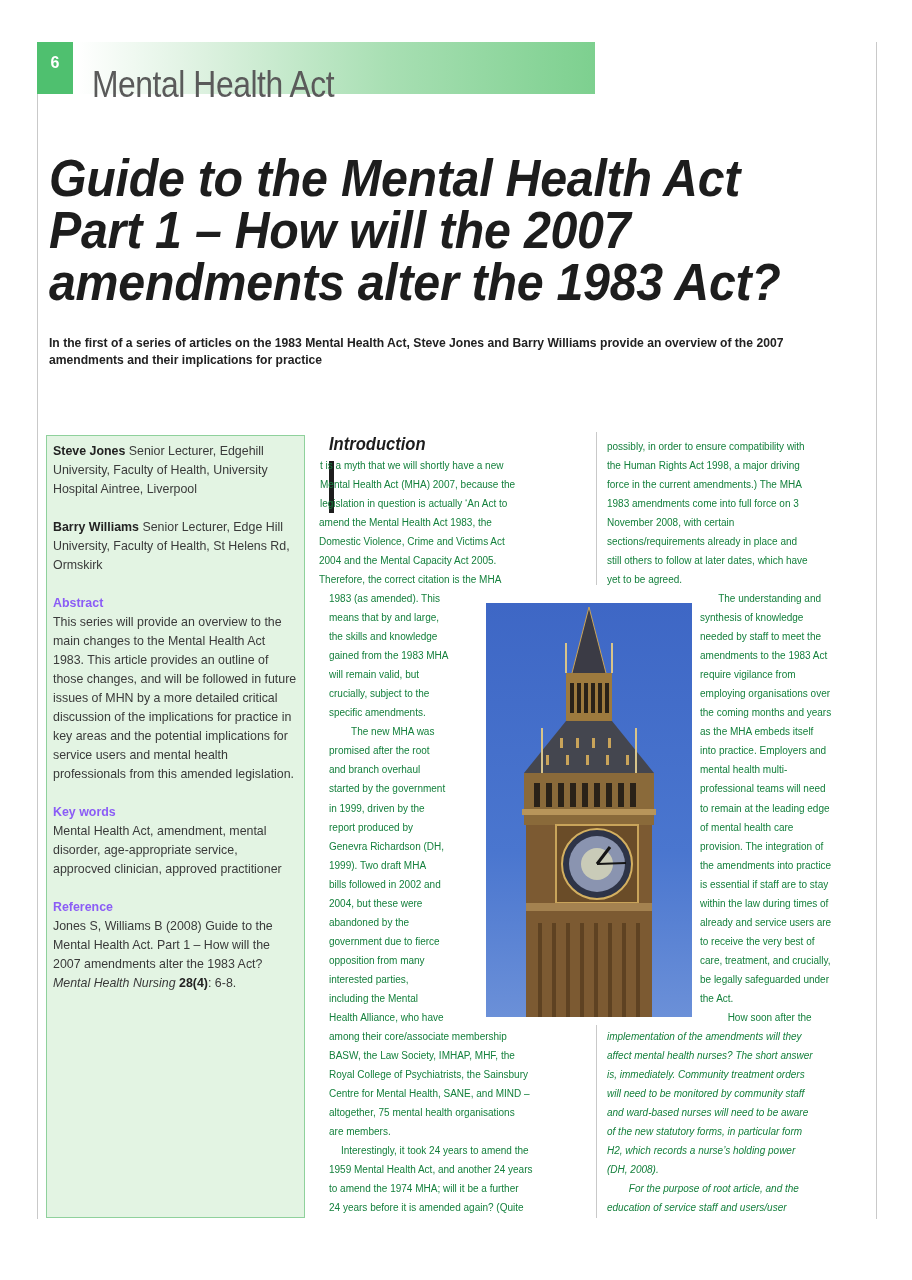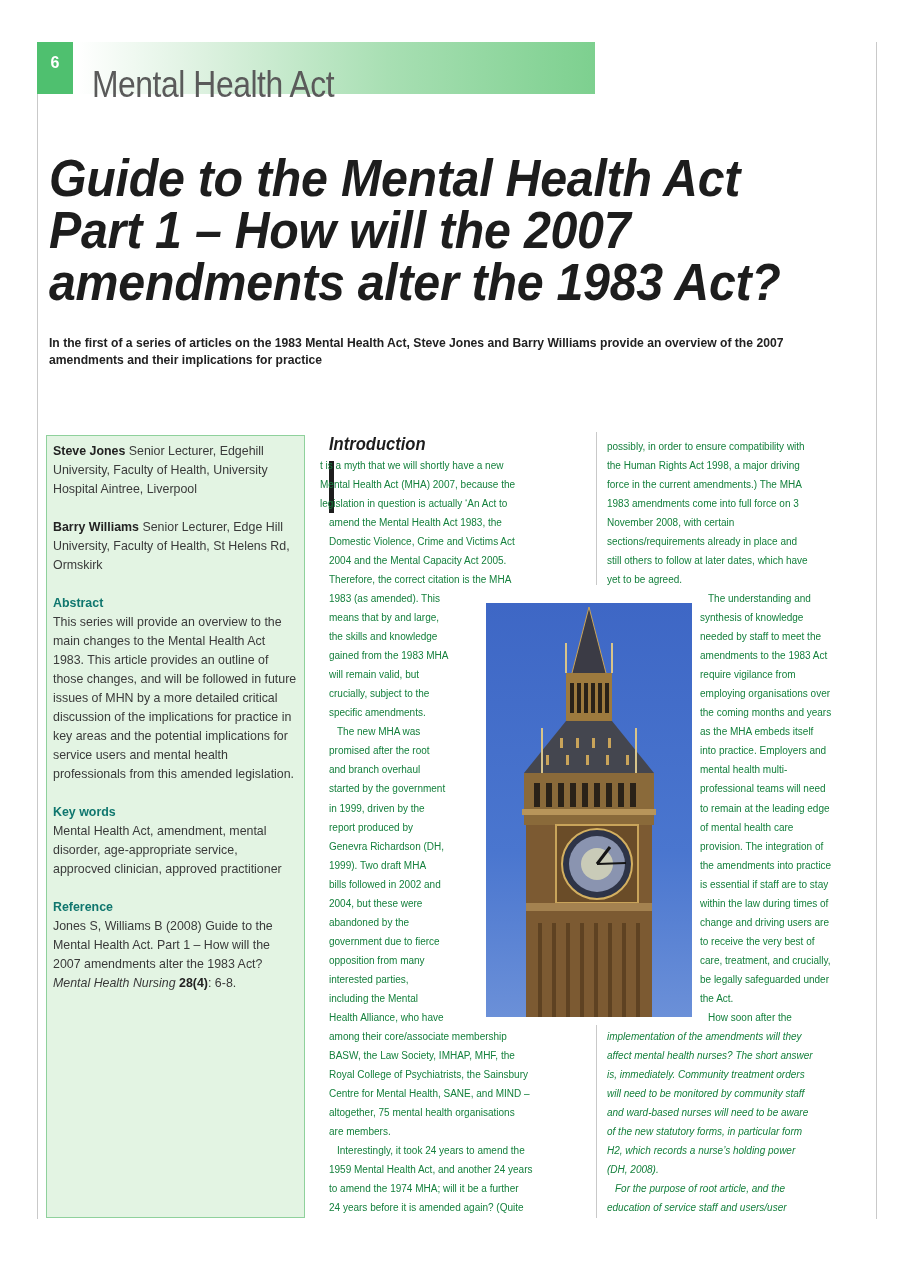--- a/index.html
+++ b/index.html
@@ -17,25 +17,25 @@
   .section-title { position: absolute; left: 92px; top: 64px; font-size: 37px; color: #5a5a5a; font-family: "Liberation Sans", sans-serif; letter-spacing: -0.5px; transform: scaleX(0.86); transform-origin: left top; white-space: nowrap; }
 
   .headline { position: absolute; left: 49px; top: 152px; width: 820px; font-size: 52px; line-height: 52px; font-weight: bold; font-style: italic; color: #1d1d1d; letter-spacing: -0.3px; transform: scaleX(0.93); transform-origin: left top; }
   .headline div { white-space: nowrap; }
 
   .standfirst { position: absolute; left: 49px; top: 334px; width: 830px; font-size: 13.2px; line-height: 17px; font-weight: bold; color: #222; transform: scaleX(0.92); transform-origin: left top; }
 
   .sidebar { position: absolute; left: 46px; top: 435px; width: 259px; height: 783px; background: #e3f4e3; border: 1px solid #8fd19c; padding: 6px 6px 0 6px; }
   .sidebar p { font-size: 12.4px; line-height: 19px; color: #3a3a3a; margin-bottom: 19px; }
   .sidebar b { color: #222; }
-  .sidebar .head { display: block; font-weight: bold; color: #0f766e; }
+  .sidebar .head { display: block; font-weight: bold; color: #8b5cf6; }
 
   .col { position: absolute; font-size: 10px; line-height: 19.05px; color: #15803d; }
   .col p { white-space: nowrap; }
-  .col .ind { padding-left: 8px; }
+  .col .ind { padding-left: 8px; text-align: center; }
 
   .intro-head { position: absolute; left: 329px; top: 434px; font-size: 18px; font-weight: bold; font-style: italic; color: #1d1d1d; transform: scaleX(0.92); transform-origin: left top; }
   .dropcap-bar { position: absolute; left: 329px; top: 461px; width: 5px; height: 52px; background: #1d1d1d; }
 
   .divider { position: absolute; left: 596px; width: 1px; background: #c9c9c9; }
 
   .photo { position: absolute; left: 486px; top: 603px; width: 206px; height: 414px; overflow: hidden; background: linear-gradient(180deg, #3e67c5 0%, #4a76cf 60%, #6b90d8 100%); }
 </style>
 </head>
 <body>
@@ -83,21 +83,21 @@
 </aside>
 
 <div class="intro-head">Introduction</div>
 <div class="dropcap-bar"></div>
 
 <div class="col" style="left:320px; top:456px;">
   <p>t is a myth that we will shortly have a new</p>
   <p>Mental Health Act (MHA) 2007, because the</p>
   <p>legislation in question is actually ‘An Act to</p>
 </div>
-<div class="col" style="left:329px; top:513px;">
+<div class="col" style="left:319px; top:513px;">
   <p>amend the Mental Health Act 1983, the</p>
   <p>Domestic Violence, Crime and Victims Act</p>
   <p>2004 and the Mental Capacity Act 2005.</p>
   <p>Therefore, the correct citation is the MHA</p>
 </div>
 <div class="col" style="left:329px; top:589px;">
   <p>1983 (as amended). This</p>
   <p>means that by and large,</p>
   <p>the skills and knowledge</p>
   <p>gained from the 1983 MHA</p>
@@ -158,21 +158,21 @@
   <p>as the MHA embeds itself</p>
   <p>into practice. Employers and</p>
   <p>mental health multi-</p>
   <p>professional teams will need</p>
   <p>to remain at the leading edge</p>
   <p>of mental health care</p>
   <p>provision. The integration of</p>
   <p>the amendments into practice</p>
   <p>is essential if staff are to stay</p>
   <p>within the law during times of</p>
-  <p>change and driving users are</p>
+  <p>already and service users are</p>
   <p>to receive the very best of</p>
   <p>care, treatment, and crucially,</p>
   <p>be legally safeguarded under</p>
   <p>the Act.</p>
   <p class="ind">How soon after the</p>
 </div>
 <div class="col" style="left:607px; top:1027px;font-style:italic;">
   <p>implementation of the amendments will they</p>
   <p>affect mental health nurses? The short answer</p>
   <p>is, immediately. Community treatment orders</p>

